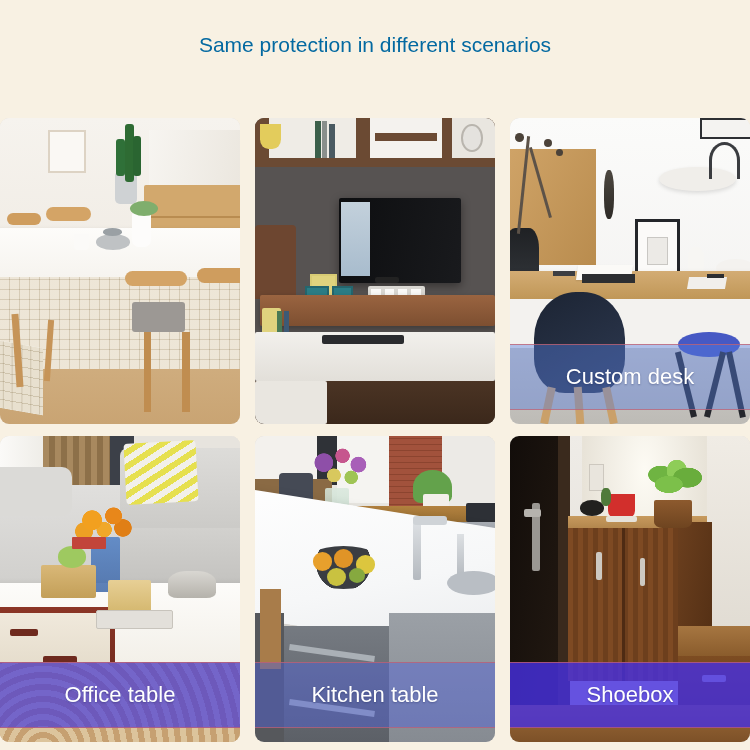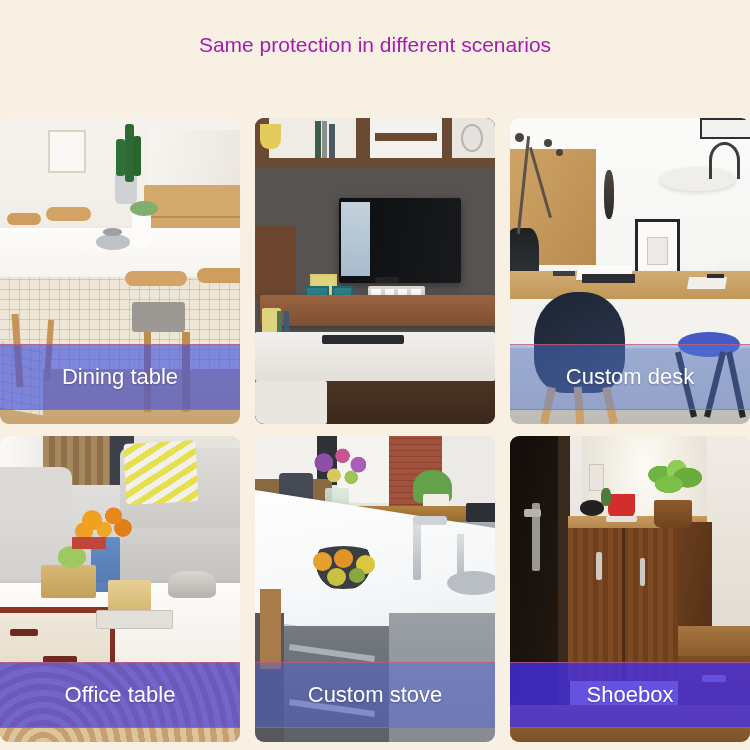--- a/index.html
+++ b/index.html
@@ -15,21 +15,21 @@
     background: #f8f1e3;
   }
 
   
   .header { padding-top: 22px; text-align: center; }
   .title {
     font-size: 29px; font-weight: bold; color: #3a5ec0;
     letter-spacing: -0.2px; line-height: 1.1;
   }
   .subtitle {
-    font-size: 21px; color: #a21caf; margin-top: 11px;
+    font-size: 21px; color: #0369a1; margin-top: 11px;
     line-height: 1.1;
   }
 
   
   .grid {
     position: absolute;
     left: 0; top: 118px; width: 750px; height: 625px;
     display: grid;
     grid-template-columns: 240px 240px 240px;
     grid-template-rows: 306px 306px;
@@ -102,23 +102,20 @@
         <div class="p" style="left:54%;top:27%;width:12%;height:5%;background:#7fae6d;border-radius:50%"></div>
         <div class="p" style="left:3%;top:31%;width:14%;height:4%;background:#cf9d5e;border-radius:7px"></div>
         <div class="p" style="left:19%;top:29%;width:19%;height:4.5%;background:#d4a466;border-radius:7px"></div>
         <div class="p" style="left:52%;top:50%;width:26%;height:5%;background:#d4a466;border-radius:8px"></div>
         <div class="p" style="left:55%;top:60%;width:22%;height:10%;background:#9c9894;border-radius:3px"></div>
         <div class="p" style="left:82%;top:49%;width:22%;height:5%;background:#cf9d5e;border-radius:8px"></div>
         <div class="p" style="left:6%;top:64%;width:3%;height:24%;background:#c69458;transform:rotate(-4deg)"></div>
         <div class="p" style="left:19%;top:66%;width:2.6%;height:20%;background:#c69458;transform:rotate(4deg)"></div>
         <div class="p" style="left:60%;top:70%;width:3%;height:26%;background:#c08d50"></div>
         <div class="p" style="left:76%;top:70%;width:3%;height:26%;background:#c08d50"></div>
-      </div>
-      <div class="band b1">
-        <span class="band-label">Dining table</span>
       </div>
     </div>
 
     <div class="cell">
       <div class="scene">
         <div class="p" style="inset:0;background:#575352"></div>
         <div class="p" style="left:0;top:0;width:100%;height:16%;background:#6b4a33"></div>
         <div class="p" style="left:6%;top:0;width:36%;height:13%;background:#efece6"></div>
         <div class="p" style="left:48%;top:0;width:30%;height:13%;background:#f4f2ee"></div>
         <div class="p" style="left:82%;top:0;width:18%;height:13%;background:#e9e6e0"></div>
@@ -254,21 +251,21 @@
         <div class="p" style="left:84%;top:32%;width:3%;height:16%;background:linear-gradient(#dde0e3,#b0b5bb)"></div>
         <div class="p" style="left:80%;top:44%;width:22%;height:8%;background:#b9bec4;border-radius:50%"></div>
         <div class="p" style="left:10%;top:62%;width:48%;height:38%;background:linear-gradient(#757a81,#5c6067)"></div>
         <div class="p" style="left:14%;top:70%;width:36%;height:1.8%;background:#aab0b6;transform:rotate(8deg)"></div>
         <div class="p" style="left:14%;top:88%;width:36%;height:1.8%;background:#aab0b6;transform:rotate(8deg)"></div>
         <div class="p" style="left:56%;top:58%;width:46%;height:42%;background:linear-gradient(#9ba0a6,#868b92)"></div>
         <div class="p" style="left:0;top:58%;width:12%;height:42%;background:#56585c"></div>
         <div class="p" style="left:2%;top:50%;width:9%;height:26%;background:#a87c4a"></div>
       </div>
       <div class="band b5">
-        <span class="band-label">Custom stove</span>
+        <span class="band-label">Kitchen table</span>
       </div>
     </div>
 
     <div class="cell">
       <div class="scene">
         <div class="p" style="inset:0;background:linear-gradient(#efece7,#ddd9d2)"></div>
         <div class="p" style="left:30%;top:0;width:52%;height:56%;background:radial-gradient(ellipse at 50% 20%,#fdfbf4 0%,#e8e3d8 70%)"></div>
         <div class="p" style="left:0;top:0;width:24%;height:92%;background:linear-gradient(100deg,#120d0a,#241a12)"></div>
         <div class="p" style="left:20%;top:0;width:5%;height:92%;background:#3a2a1d"></div>
         <div class="p" style="left:9%;top:22%;width:3.4%;height:22%;background:#9a9792;border-radius:2px"></div>

